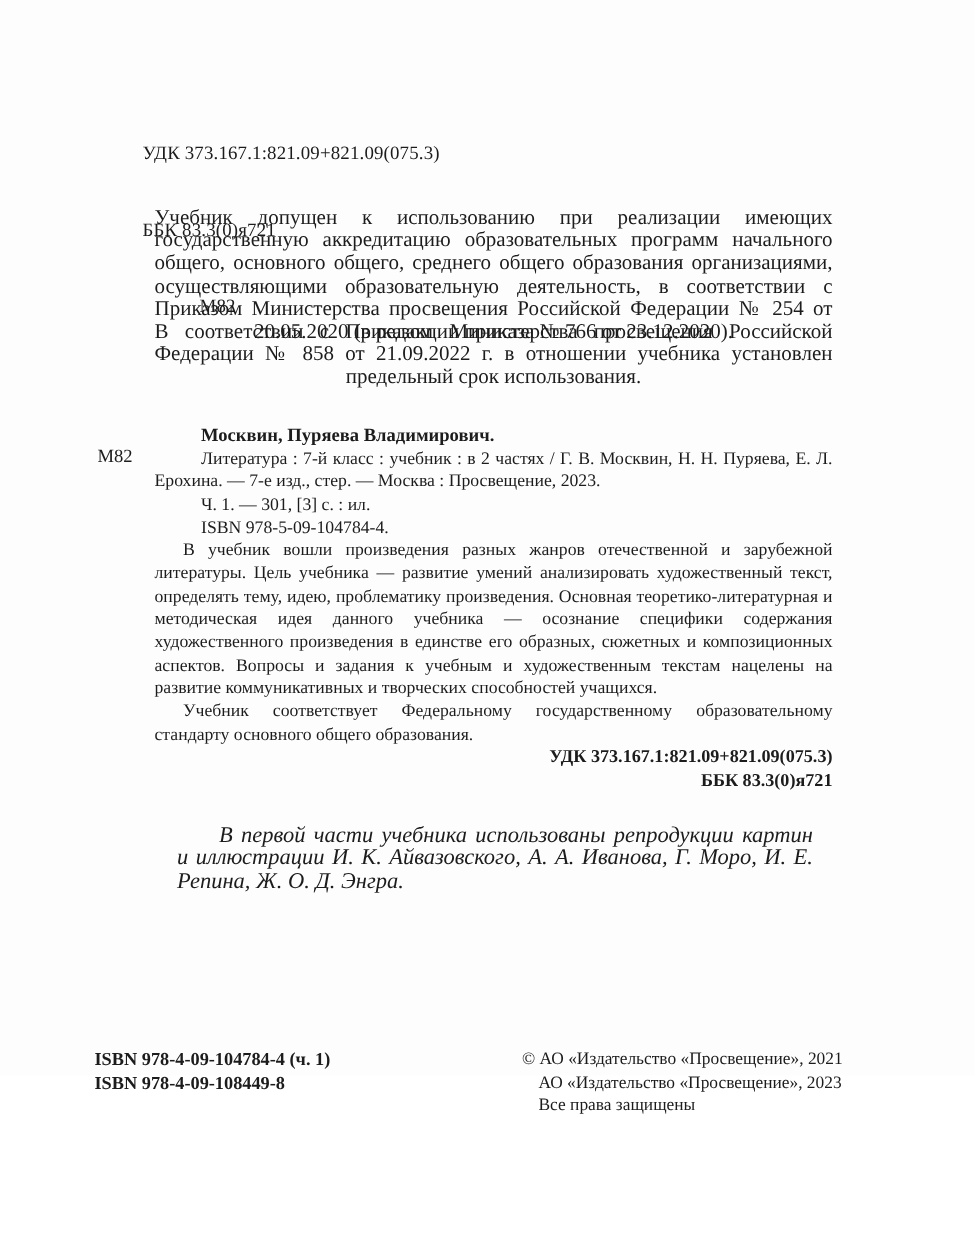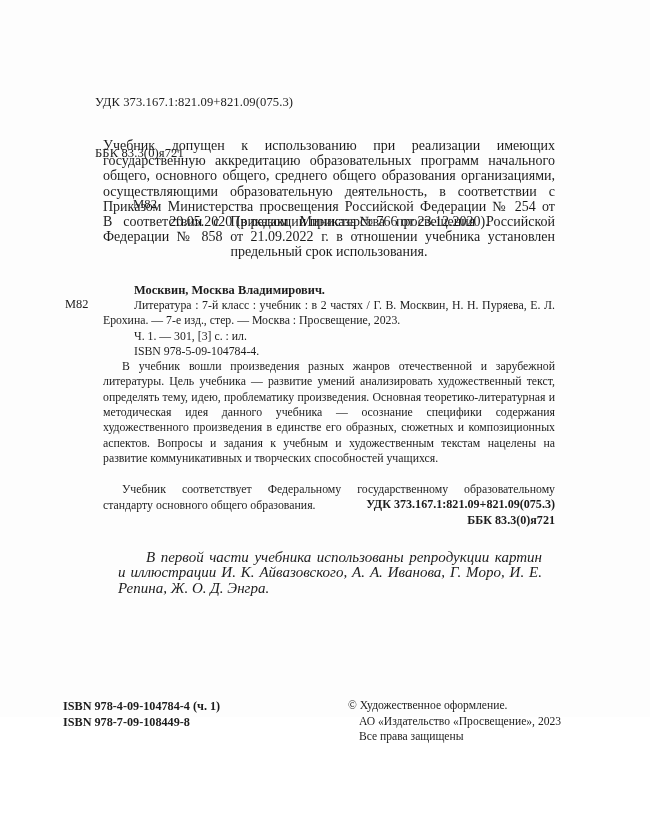--- a/index.html
+++ b/index.html
@@ -89,21 +89,21 @@
   .biblio .isbn-line {
     display: block;
     padding-left: 31px;
   }
   .biblio .annotation {
     display: block;
     text-align: justify;
     text-indent: 19px;
     margin-top: 0;
   }
-  .biblio .annotation + .annotation { margin-top: 16px; }
+  .biblio .annotation + .annotation { margin-top: 0; }
 
   
   .codes-right {
     position: absolute;
     left: 103px;
     top: 497px;
     width: 452px;
     text-align: right;
     font-weight: bold;
     font-size: 12.1px;
@@ -161,40 +161,40 @@
     <span class="code-line">ББК 83.3(0)я721</span>
     <span class="code-line code-indent">М82</span>
   </div>
 
   <p class="col para approval">Учебник допущен к использованию при реализации имеющих государственную аккредитацию образовательных программ начального общего, основного общего, среднего общего образования организациями, осуществляющими образовательную деятельность, в соответствии с Приказом Министерства просвещения Российской Федерации № 254 от 20.05.2020 (в редакции приказа № 766 от 23.12.2020).</p>
 
   <p class="col para deadline">В соответствии с Приказом Министерства просвещения Российской Федерации № 858 от 21.09.2022 г. в отношении учебника установлен предельный срок использования.</p>
 
   <div class="biblio">
     <span class="shelf">М82</span>
-    <span class="author">Москвин, Москва Владимирович.</span>
+    <span class="author">Москвин, Пуряева Владимирович.</span>
     <span class="title-block">Литература : 7-й класс : учебник : в 2 частях / Г. В. Москвин, Н. Н. Пуряева, Е. Л. Ерохина. — 7-е изд., стер. — Москва : Просвещение, 2023.</span>
     <span class="isbn-line">Ч. 1. — 301, [3] с. : ил.</span>
     <span class="isbn-line">ISBN 978-5-09-104784-4.</span>
     <span class="annotation">В учебник вошли произведения разных жанров отечественной и зарубежной литературы. Цель учебника — развитие умений анализировать художественный текст, определять тему, идею, проблематику произведения. Основная теоретико-литературная и методическая идея данного учебника — осознание специфики содержания художественного произведения в единстве его образных, сюжетных и композиционных аспектов. Вопросы и задания к учебным и художественным текстам нацелены на развитие  коммуникативных и творческих способностей учащихся.</span>
     <span class="annotation">Учебник соответствует Федеральному государственному образовательному стандарту основного общего образования.</span>
   </div>
 
   <div class="codes-right">
     <span>УДК 373.167.1:821.09+821.09(075.3)</span>
     <span>ББК 83.3(0)я721</span>
   </div>
 
   <p class="credits">В первой части учебника использованы репродукции картин и иллюстрации И. К. Айвазовского, А. А. Иванова, Г. Моро, И. Е. Репина, Ж. О. Д. Энгра.</p>
 
   <div class="footer">
     <div class="footer-left">
       <span>ISBN 978-4-09-104784-4 (ч. 1)</span>
-      <span>ISBN 978-7-09-108449-8</span>
+      <span>ISBN 978-4-09-108449-8</span>
     </div>
     <div class="footer-right">
-      <span>© Художественное оформление.</span>
+      <span>© АО «Издательство «Просвещение», 2021</span>
       <span class="indented">АО «Издательство «Просвещение», 2023</span>
       <span class="indented">Все права защищены</span>
     </div>
   </div>
 
 </div>
 
 </body></html>

